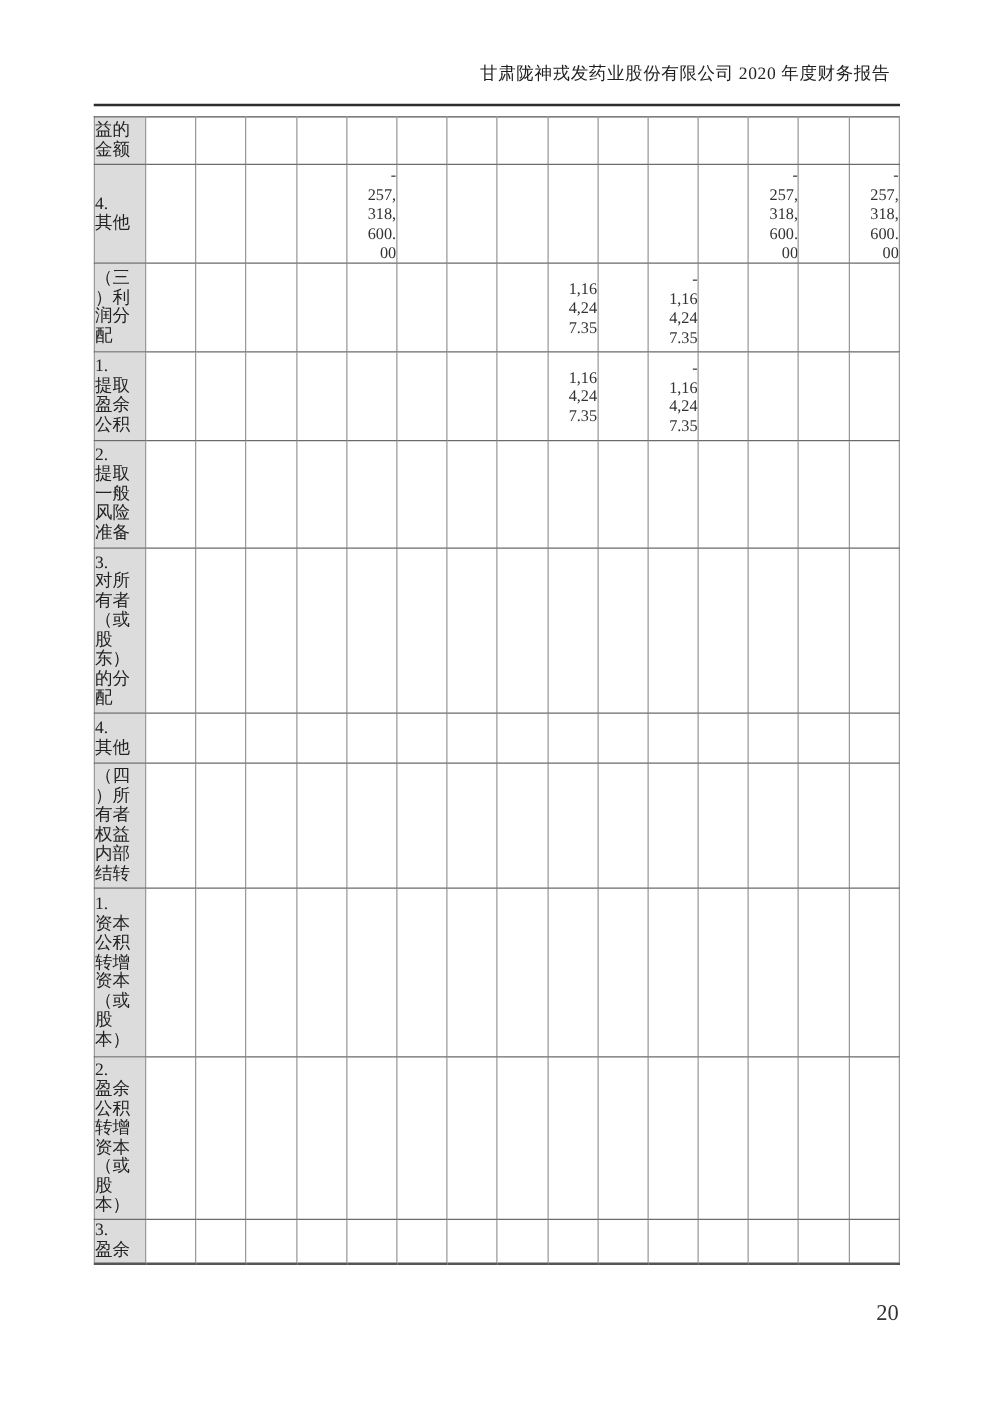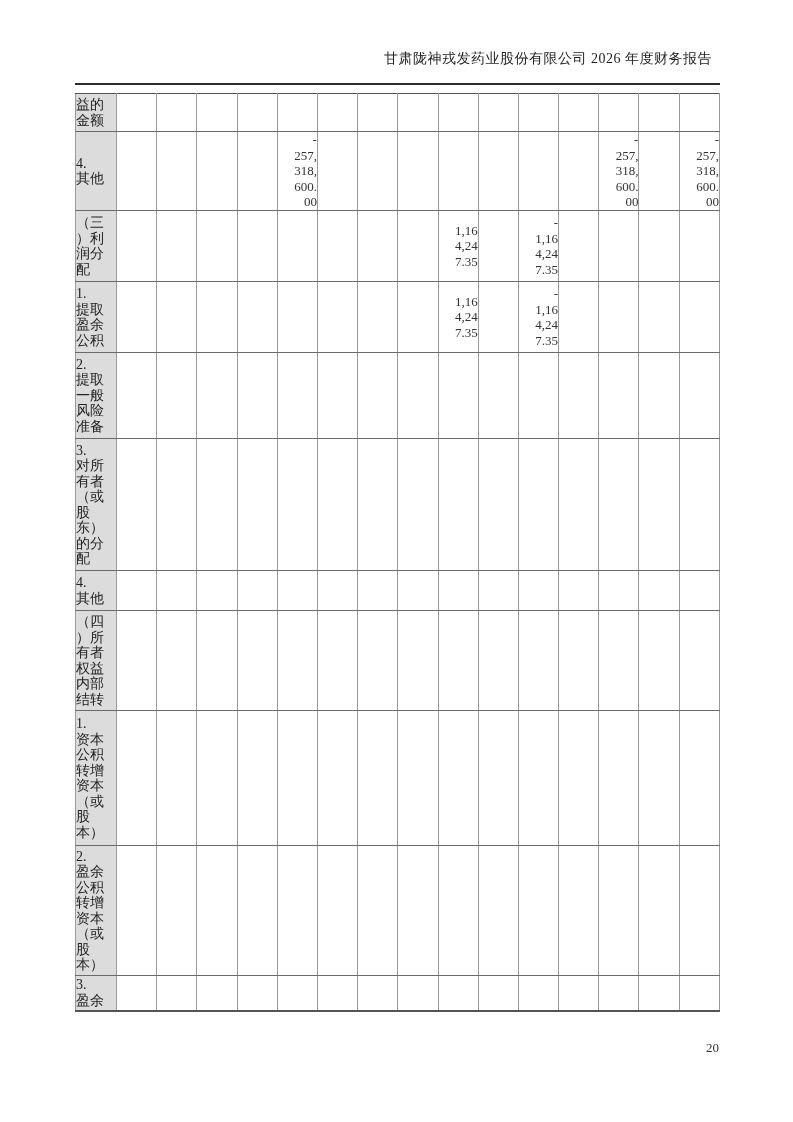--- a/index.html
+++ b/index.html
@@ -78,30 +78,30 @@
   table.equity tr:nth-child(6)  { height: 132px; }
   table.equity tr:nth-child(7)  { height: 40px; }
   table.equity tr:nth-child(8)  { height: 100px; }
   table.equity tr:nth-child(9)  { height: 135px; }
   table.equity tr:nth-child(10) { height: 130px; }
   table.equity tr:nth-child(11) { height: 35px; }
   .page-number {
     position: absolute;
     top: 1040px;
     right: 74px;
-    font-size: 13px;
+    font-size: 18px;
     color: #333333;
     text-align: right;
   }
 </style>
 </head>
 <body>
 
 <div class="page">
-  <div class="header-text">甘肃陇神戎发药业股份有限公司 2026 年度财务报告</div>
+  <div class="header-text">甘肃陇神戎发药业股份有限公司 2020 年度财务报告</div>
   <div class="header-rule"></div>
 
   <table class="equity">
     <colgroup id="table-cols">
         <col class="col-label">
         <col>
         <col>
         <col>
         <col>
         <col>

